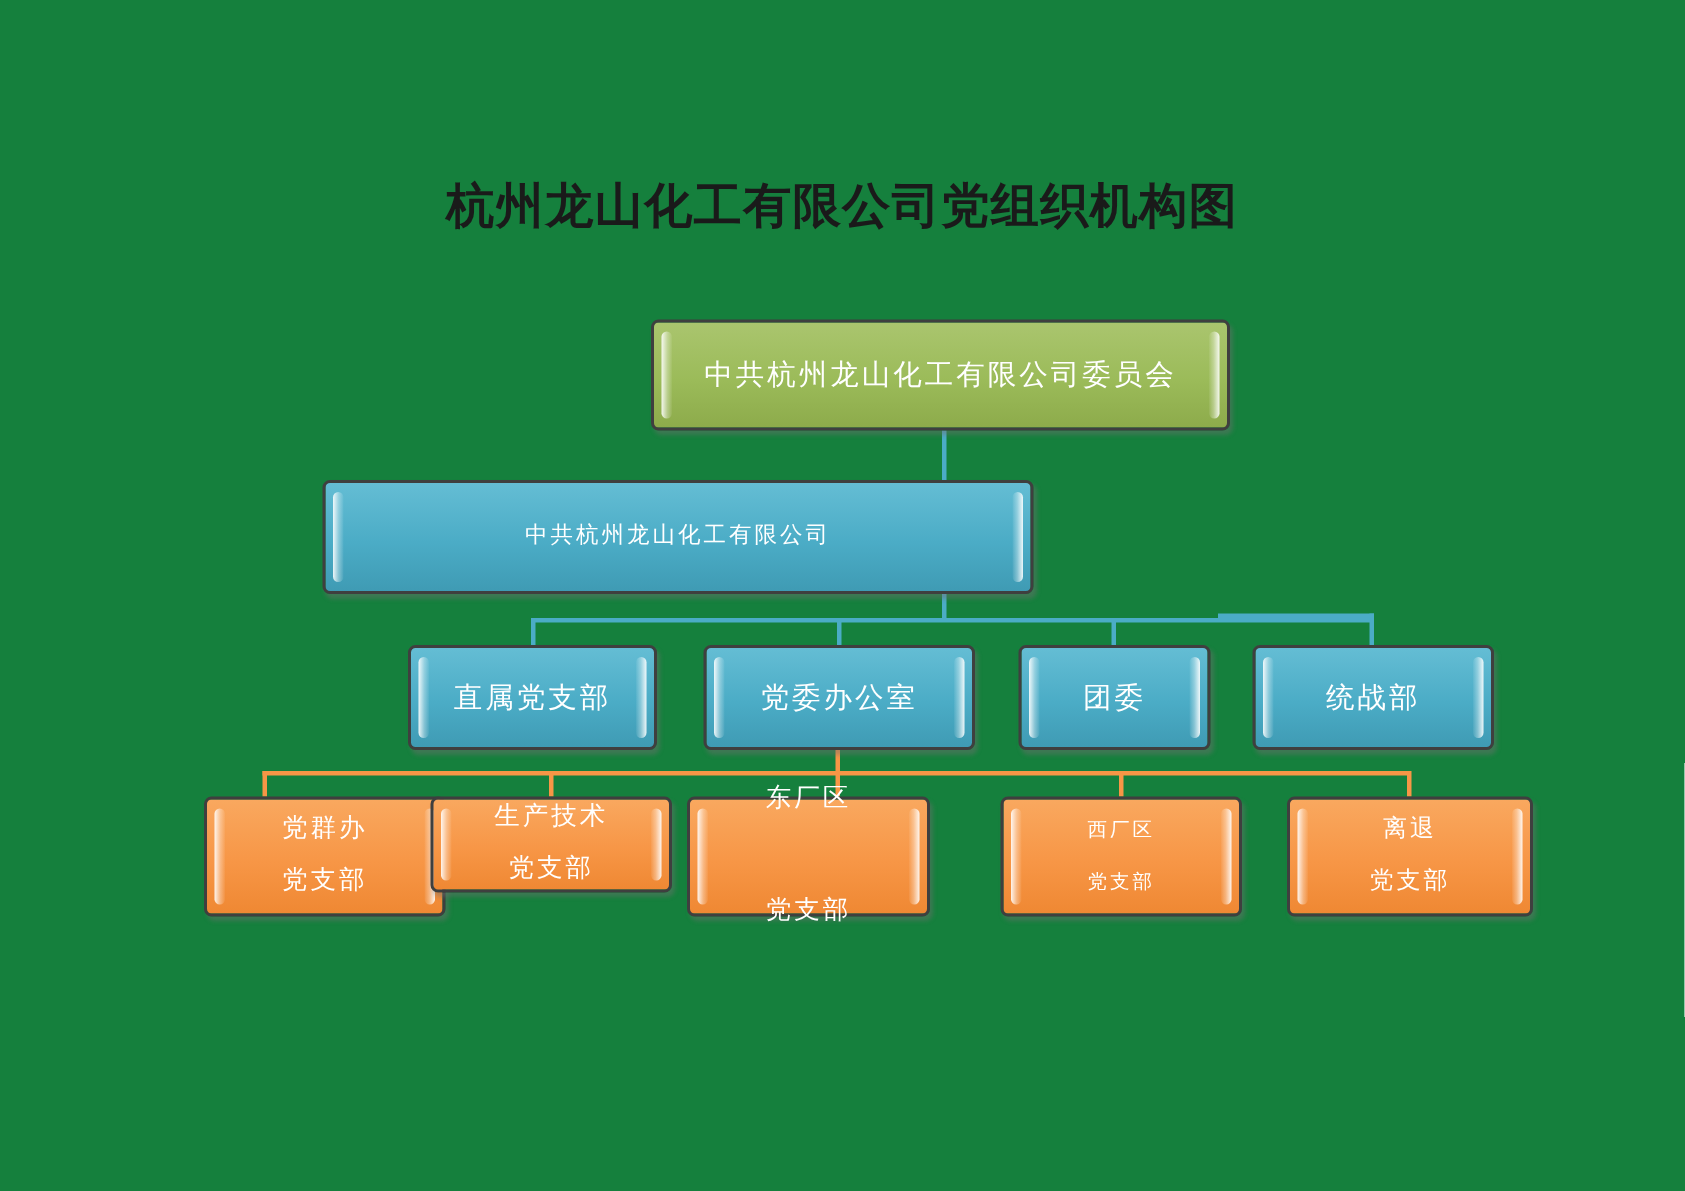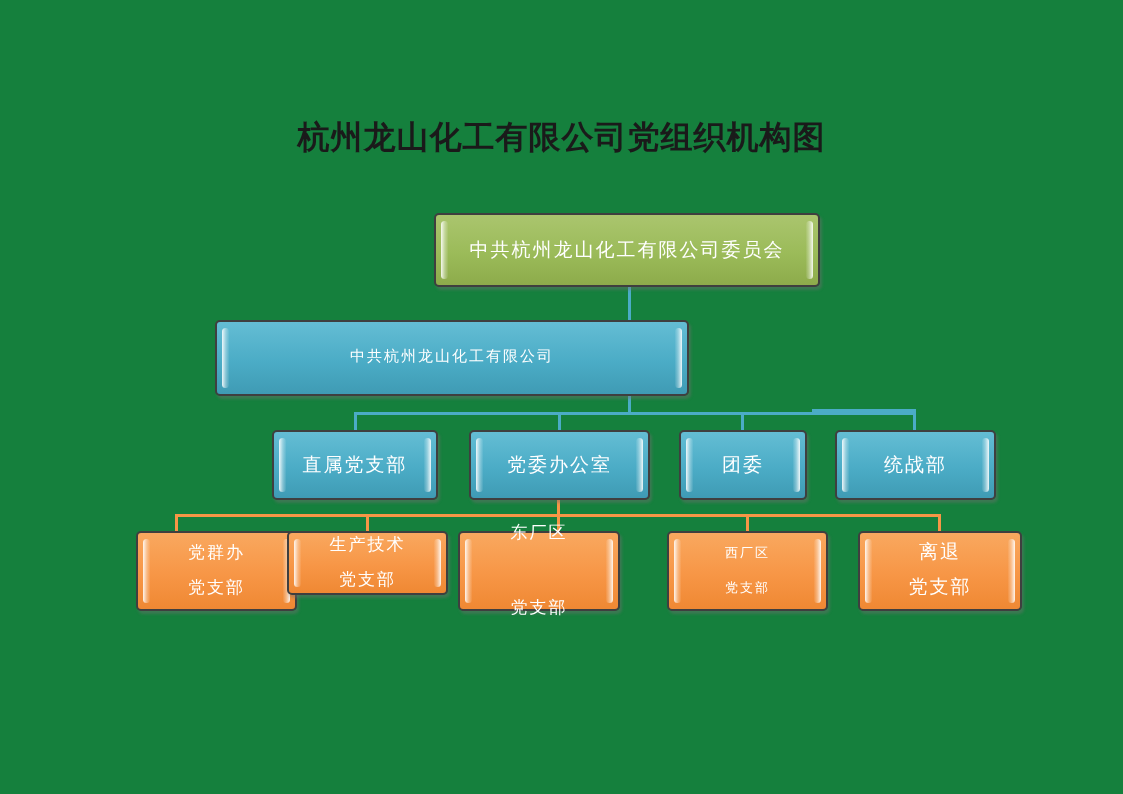--- a/index.html
+++ b/index.html
@@ -80,21 +80,21 @@
   #node-root        { left: 434px; top: 213px; width: 386px; height: 74px; font-size: 19px; letter-spacing: 2px; }
   #node-discipline  { left: 215px; top: 320px; width: 474px; height: 76px; font-size: 15px; letter-spacing: 2px; line-height: 34px; }
   #node-dept-0      { left: 272px; top: 430px; width: 166px; height: 70px; font-size: 19px; letter-spacing: 2px; }
   #node-dept-1      { left: 469px; top: 430px; width: 181px; height: 70px; font-size: 19px; letter-spacing: 2px; }
   #node-dept-2      { left: 679px; top: 430px; width: 128px; height: 70px; font-size: 19px; letter-spacing: 2px; }
   #node-dept-3      { left: 835px; top: 430px; width: 161px; height: 70px; font-size: 19px; letter-spacing: 2px; }
   #node-branch-0    { left:  96px; top: 531px; width: 161px; height: 80px; font-size: 17px; letter-spacing: 2px; line-height: 35px; margin-left: 40px; }
   #node-branch-1    { left: 287px; top: 531px; width: 161px; height: 64px; font-size: 17px; letter-spacing: 2px; line-height: 35px; }
   #node-branch-2    { left: 458px; top: 531px; width: 162px; height: 80px; font-size: 17px; letter-spacing: 2px; line-height: 35px; gap: 40px; }
   #node-branch-3    { left: 667px; top: 531px; width: 161px; height: 80px; font-size: 13px; letter-spacing: 2px; line-height: 35px; }
-  #node-branch-4    { left: 858px; top: 531px; width: 164px; height: 80px; font-size: 19px; letter-spacing: 2px; line-height: 35px; }
+  #node-branch-4    { left: 858px; top: 531px; width: 164px; height: 80px; font-size: 16px; letter-spacing: 2px; line-height: 35px; }
 
   
   #conn-root-drop        { left: 628px; top: 287px; width: 3px; height: 126px; }
   #conn-discipline-stub  { left: 613px; top: 357px; width: 17px; height: 3px; }
   #conn-l2-hbar          { left: 354px; top: 412px; width: 562px; height: 3px; }
   #conn-l2-hbar-right    { left: 812px; top: 409px; width: 104px; height: 3px; }
   #conn-l2-drop-0        { left: 354px; top: 412px; width: 3px; height: 18px; }
   #conn-l2-drop-1        { left: 558px; top: 412px; width: 3px; height: 18px; }
   #conn-l2-drop-2        { left: 741px; top: 412px; width: 3px; height: 18px; }
   #conn-l2-drop-3        { left: 913px; top: 409px; width: 3px; height: 21px; }

